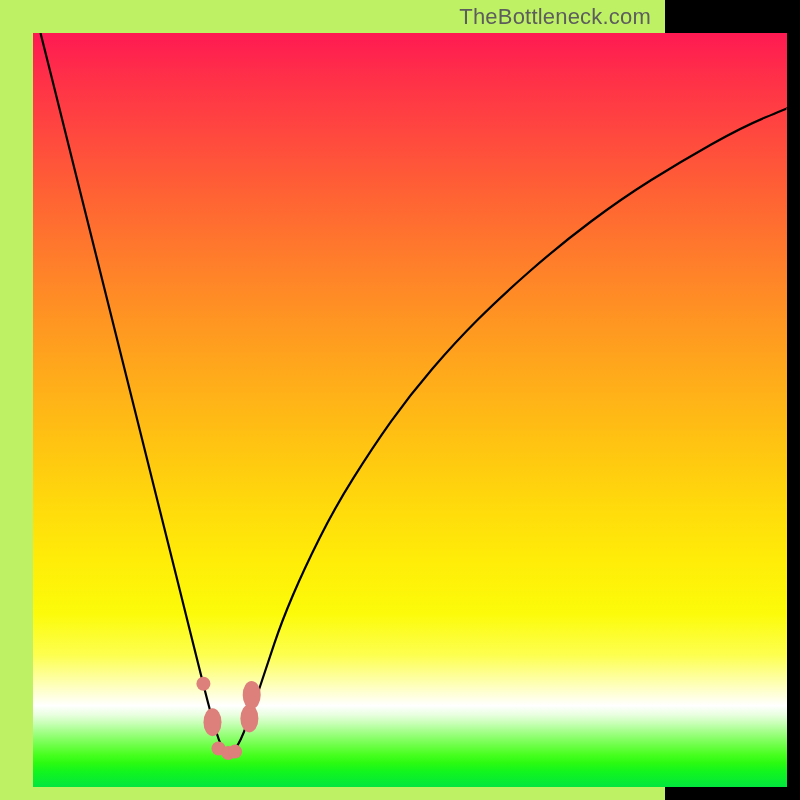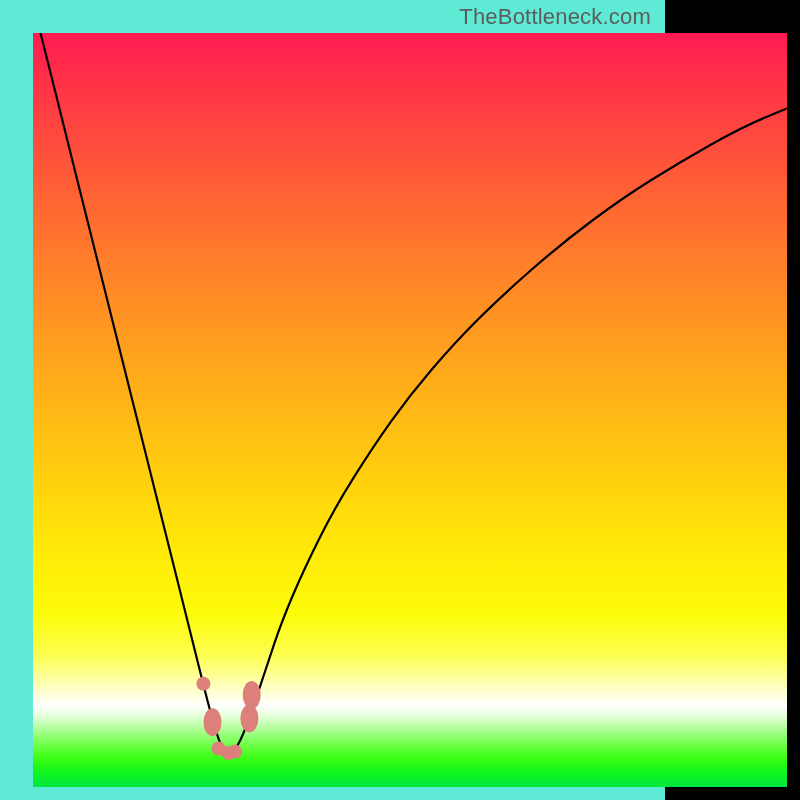--- a/index.html
+++ b/index.html
@@ -8,21 +8,21 @@
     width: 800px;
     height: 800px;
     overflow: hidden;
     background: #000;
     font-family: Arial, Helvetica, sans-serif;
   }
   .frame {
     position: absolute;
     left: 0; top: 0;
     width: 665px; height: 800px;
-    background: #5eead4;
+    background: #bef264;
   }
   .plot {
     position: absolute;
     left: 33px;
     top: 33px;
     width: 754px;
     height: 754px;
     overflow: hidden;
   }
   .gradient {

